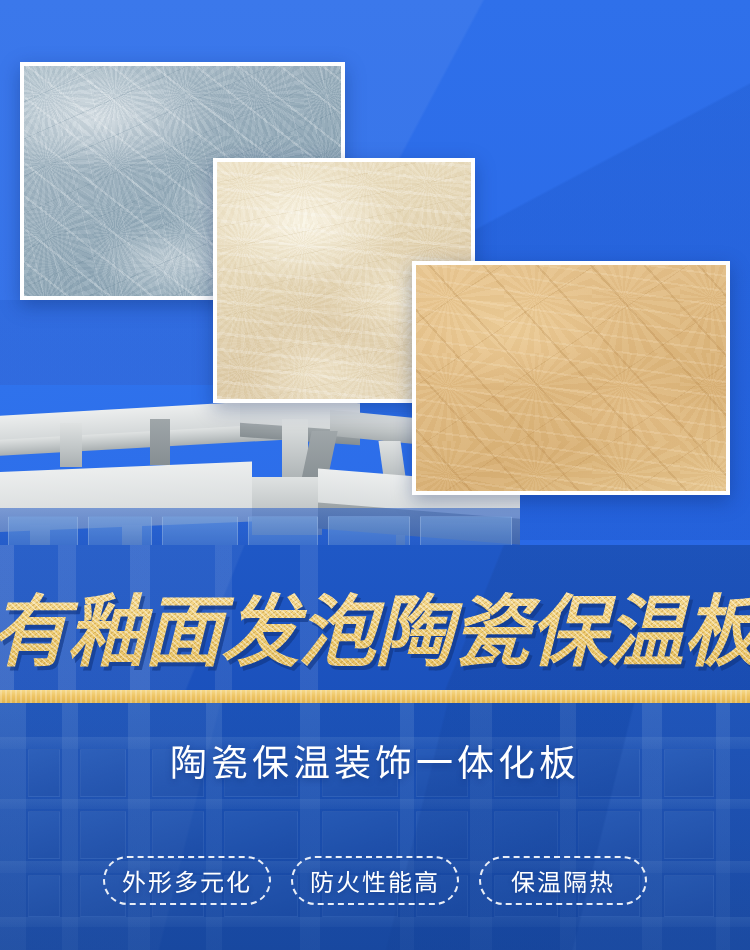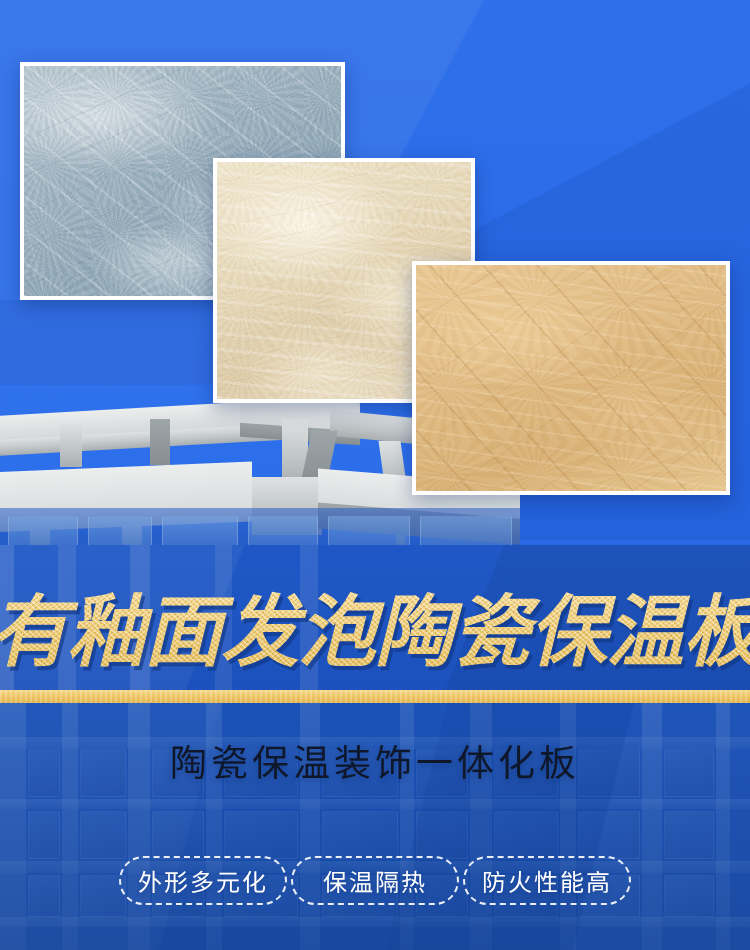--- a/index.html
+++ b/index.html
@@ -239,37 +239,37 @@
       repeating-linear-gradient(-38deg, rgba(160,110,30,.28) 0 1px, rgba(0,0,0,0) 1px 3.5px),
       linear-gradient(180deg,#f7dc97 0%,#efcd74 48%,#e3bc5c 100%);
     -webkit-background-clip:text; background-clip:text;
     -webkit-text-fill-color:transparent;
     filter:drop-shadow(3px 4px 0 rgba(16,54,130,.62));
   }
 
   
   .sub-cn {
     position:absolute; left:0; top:745px; width:750px;
-    text-align:center; color:#0f172a;
+    text-align:center; color:#ffffff;
     font-size:37px; line-height:1; letter-spacing:4px;
     font-weight:400;
     text-shadow:0 2px 6px rgba(8,38,100,.40);
   }
   .sub-en {
     position:absolute; left:0; top:798px; width:750px;
     text-align:center; color:#eef4ff;
     font-size:17.5px; line-height:1; letter-spacing:1.15px;
     font-weight:400;
     text-shadow:0 1px 4px rgba(8,38,100,.40);
   }
 
   
   .tags {
     position:absolute; left:0; top:856px; width:750px;
-    display:flex; justify-content:center; gap:4px;
+    display:flex; justify-content:center; gap:20px;
   }
   .tag {
     min-width:168px; height:49px;
     display:flex; align-items:center; justify-content:center;
     border:2px dashed rgba(255,255,255,.90);
     border-radius:26px;
     color:#ffffff;
     font-size:24px; letter-spacing:2px;
     white-space:nowrap;
     padding:0 16px;
@@ -394,17 +394,17 @@
     <div class="win" style="left:664px; top:172px; width:50px; height:42px;"></div>
 
     <div class="fac-shade"></div>
     <div class="fac-veil"></div>
   </div>
 
   <div class="sub-cn">陶瓷保温装饰一体化板</div>
 
   <div class="tags">
     <div class="tag">外形多元化</div>
+    <div class="tag">防火性能高</div>
     <div class="tag">保温隔热</div>
-    <div class="tag">防火性能高</div>
   </div>
 
 </div>
 
 </body></html>

